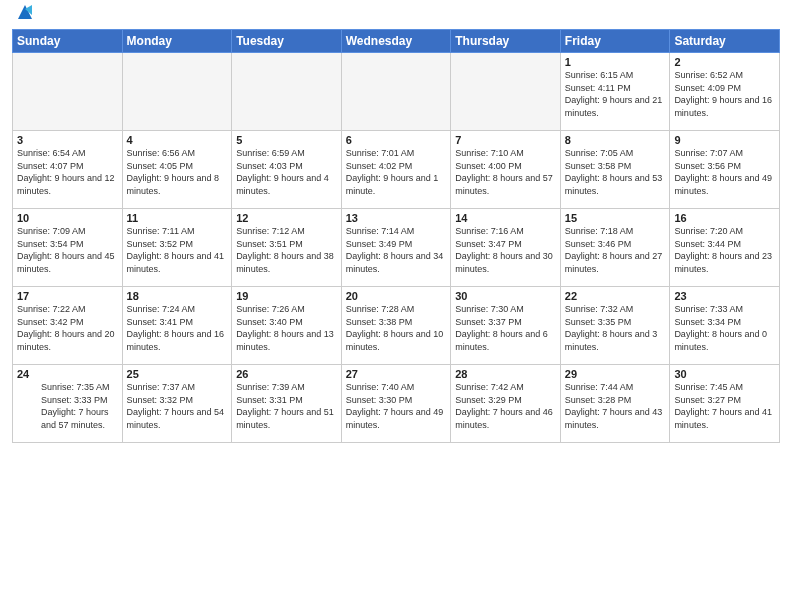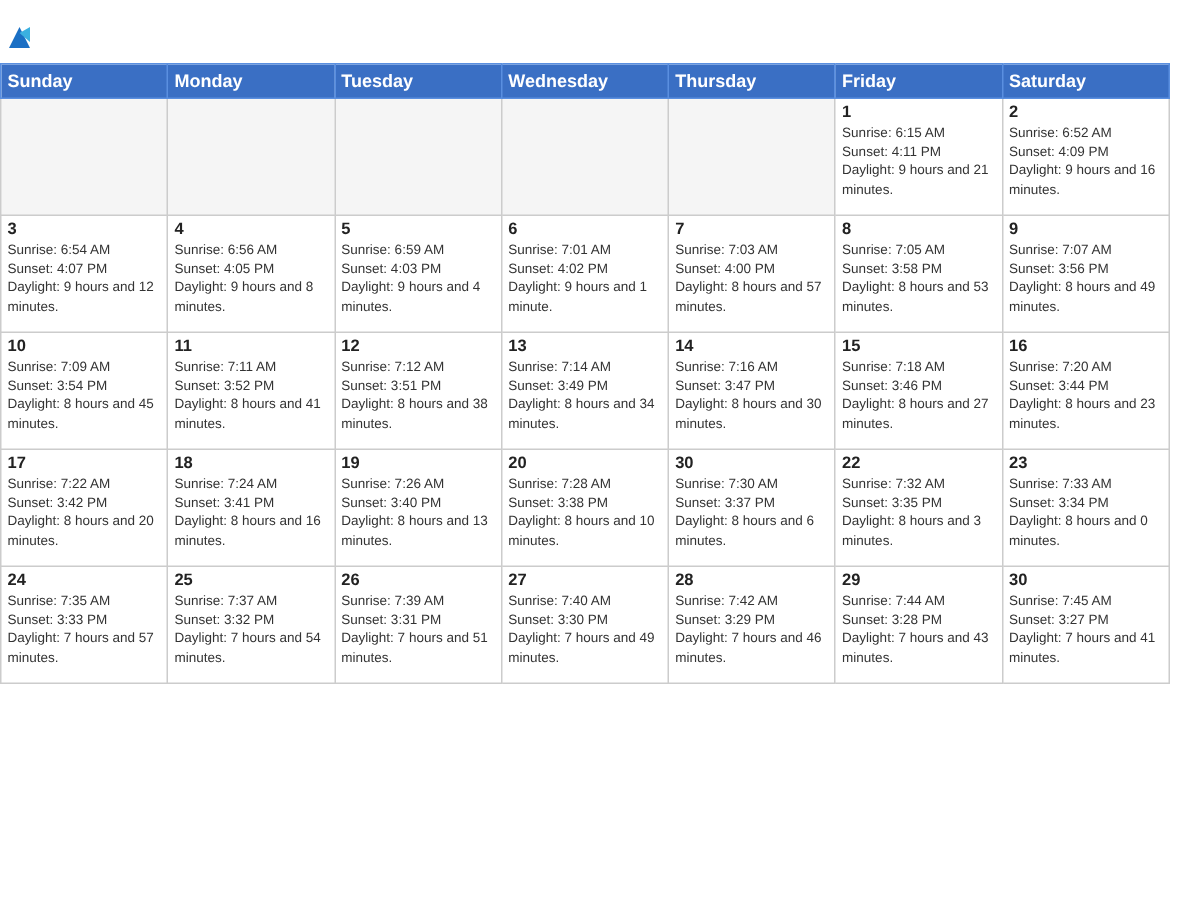--- a/index.html
+++ b/index.html
@@ -6,23 +6,24 @@
     body {
       font-family: Arial, sans-serif;
       background: #fff;
       width: 792px;
       height: 612px;
       overflow: hidden;
     }
     .page {
       width: 792px;
       height: 440px;
-      padding: 10px 12px 10px 0;
+      padding: 10px 12px 10px 12px;
       display: flex;
       flex-direction: column;
+      justify-content: center;
     }
     .header {
       display: flex;
       justify-content: space-between;
       align-items: flex-start;
       margin-bottom: 6px;
     }
     .logo {
       display: flex;
       align-items: center;
@@ -171,21 +172,21 @@
 Daylight: 9 hours and 4 minutes.</div>
           </td>
           <td>
             <span class="day-number">6</span>
             <div class="day-info" style="white-space: pre-wrap;">Sunrise: 7:01 AM
 Sunset: 4:02 PM
 Daylight: 9 hours and 1 minute.</div>
           </td>
           <td>
             <span class="day-number">7</span>
-            <div class="day-info" style="white-space: pre-wrap;">Sunrise: 7:03 AM
+            <div class="day-info" style="white-space: pre-wrap;">Sunrise: 7:10 AM
 Sunset: 4:00 PM
 Daylight: 8 hours and 57 minutes.</div>
           </td>
           <td>
             <span class="day-number">8</span>
             <div class="day-info" style="white-space: pre-wrap;">Sunrise: 7:05 AM
 Sunset: 3:58 PM
 Daylight: 8 hours and 53 minutes.</div>
           </td>
           <td>
@@ -279,21 +280,21 @@
           <td>
             <span class="day-number">23</span>
             <div class="day-info" style="white-space: pre-wrap;">Sunrise: 7:33 AM
 Sunset: 3:34 PM
 Daylight: 8 hours and 0 minutes.</div>
           </td>
         </tr>
         <tr>
           <td>
             <span class="day-number">24</span>
-            <div class="day-info" style="white-space: pre-wrap;">Sunrise: 7:35 AM
+            <div class="day-info" style="white-space: pre-wrap; margin-left: 24px;">Sunrise: 7:35 AM
 Sunset: 3:33 PM
 Daylight: 7 hours and 57 minutes.</div>
           </td>
           <td>
             <span class="day-number">25</span>
             <div class="day-info" style="white-space: pre-wrap;">Sunrise: 7:37 AM
 Sunset: 3:32 PM
 Daylight: 7 hours and 54 minutes.</div>
           </td>
           <td>

